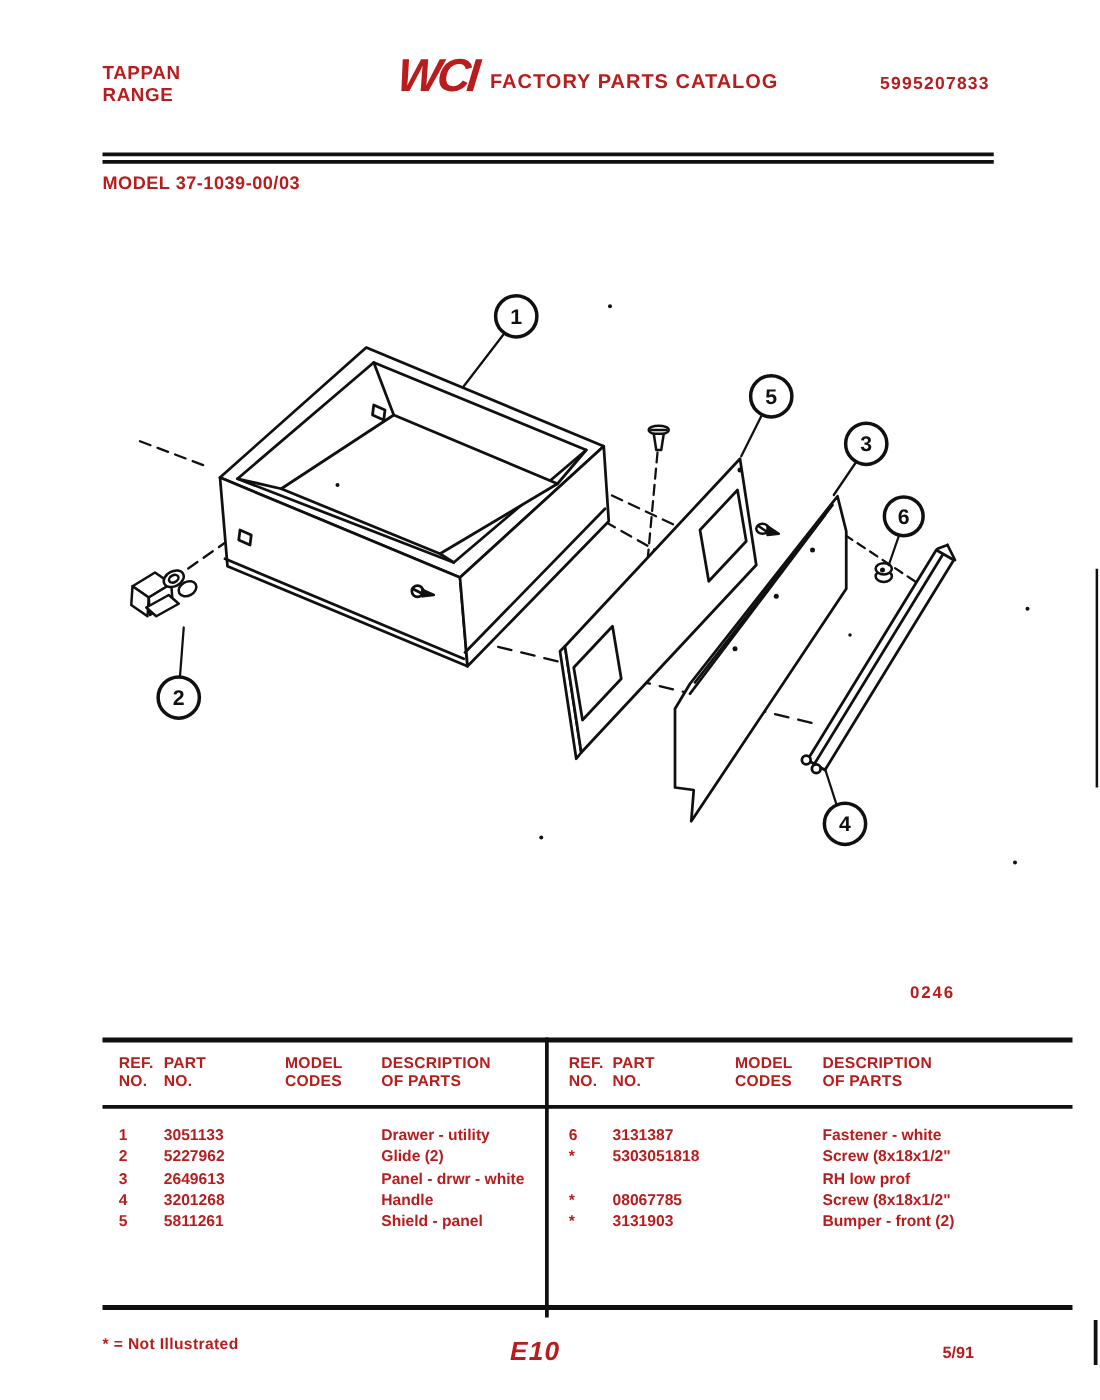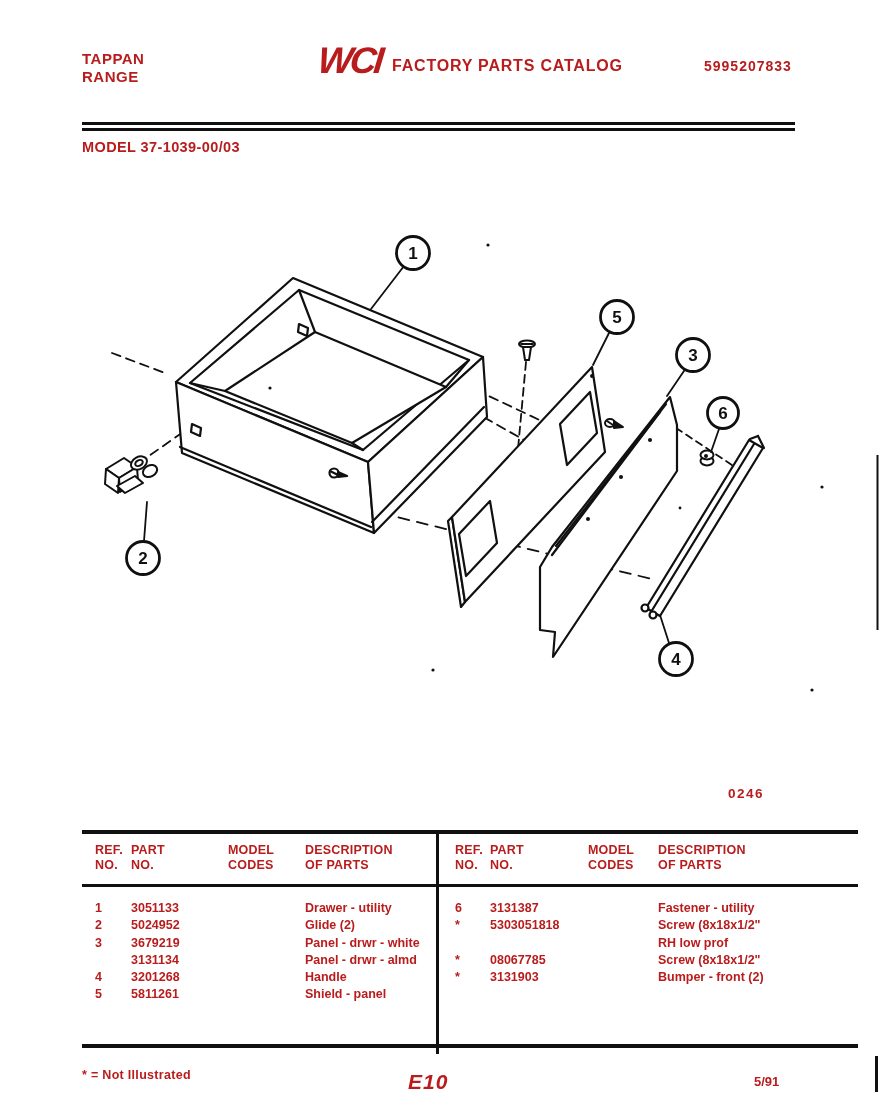--- a/index.html
+++ b/index.html
@@ -238,55 +238,49 @@
 
     <div class="rows left">
         <div class="trow">
           <div class="tcell c-ref">1</div>
           <div class="tcell c-part">3051133</div>
           <div class="tcell c-codes"></div>
           <div class="tcell c-desc">Drawer - utility</div>
         </div>
         <div class="trow">
           <div class="tcell c-ref">2</div>
-          <div class="tcell c-part">5024952</div>
+          <div class="tcell c-part">5227962</div>
           <div class="tcell c-codes"></div>
           <div class="tcell c-desc">Glide (2)</div>
         </div>
         <div class="trow">
           <div class="tcell c-ref">3</div>
-          <div class="tcell c-part">3679219</div>
+          <div class="tcell c-part">2649613</div>
           <div class="tcell c-codes"></div>
           <div class="tcell c-desc">Panel - drwr - white</div>
-        </div>
-        <div class="trow">
-          <div class="tcell c-ref"></div>
-          <div class="tcell c-part">3131134</div>
-          <div class="tcell c-codes"></div>
-          <div class="tcell c-desc">Panel - drwr - almd</div>
         </div>
         <div class="trow">
           <div class="tcell c-ref">4</div>
           <div class="tcell c-part">3201268</div>
           <div class="tcell c-codes"></div>
           <div class="tcell c-desc">Handle</div>
         </div>
         <div class="trow">
           <div class="tcell c-ref">5</div>
           <div class="tcell c-part">5811261</div>
           <div class="tcell c-codes"></div>
           <div class="tcell c-desc">Shield - panel</div>
         </div>
       </div>
     <div class="rows right">
         <div class="trow">
           <div class="tcell c-ref">6</div>
           <div class="tcell c-part">3131387</div>
           <div class="tcell c-codes"></div>
-          <div class="tcell c-desc">Fastener - utility</div>
+          <div class="tcell c-desc">Fastener - white</div>
         </div>
         <div class="trow">
           <div class="tcell c-ref">*</div>
           <div class="tcell c-part">5303051818</div>
           <div class="tcell c-codes"></div>
           <div class="tcell c-desc">Screw (8x18x1/2"</div>
         </div>
         <div class="trow">
           <div class="tcell c-ref"></div>
           <div class="tcell c-part"></div>

